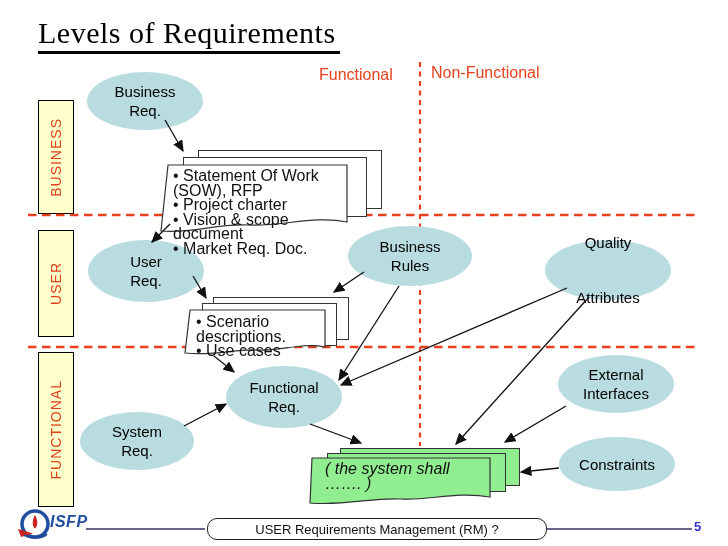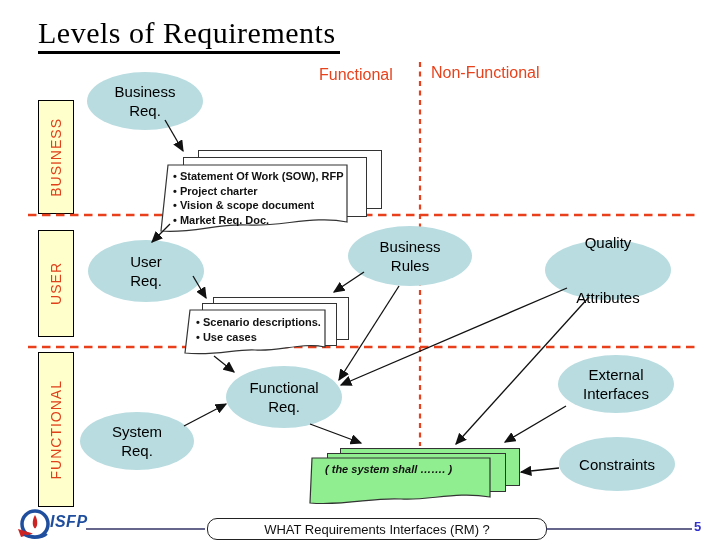--- a/index.html
+++ b/index.html
@@ -19,21 +19,21 @@
          color:#e0401a;font-size:14px;letter-spacing:1px;white-space:nowrap;}
   
   .ellipse{border-radius:50%;background:#b8dce0;display:flex;flex-direction:column;
            align-items:center;justify-content:center;font-size:15px;color:#000;
            line-height:19px;text-align:center;z-index:2;}
   
   .stack{z-index:2;}
   .sheet{position:absolute;background:#fff;border:1px solid #333;}
   .sheet.green{background:#90ee90;}
   .docsvg{position:absolute;z-index:2;}
-  .doctext{position:absolute;z-index:3;font-size:11px;color:#111;line-height:14.5px;font-weight:bold;}
+  .doctext{position:absolute;z-index:3;font-size:16px;color:#111;line-height:14.5px;}
   .doctext .li::before{content:"• ";}
   .doctext .ital{font-style:italic;padding-left:7px;}
   svg.layer{position:absolute;left:0;top:0;pointer-events:none;}
   #dashes{z-index:1;} #arrows{z-index:4;}
   
   .footerbar{left:207px;top:518px;width:338px;height:20px;border:1.2px solid #222;
              border-radius:10px;background:#fff;display:flex;align-items:center;
              justify-content:center;font-size:13px;color:#111;z-index:3;}
   .pagenum{left:694px;top:519px;font-size:13px;font-weight:bold;color:#3333cc;z-index:3;}
   .logo{left:12px;top:504px;width:100px;height:40px;z-index:3;text-decoration:underline;}
@@ -159,15 +159,15 @@
 <div class="abs logo">
   <svg width="100" height="40" viewBox="0 0 100 40">
     <circle cx="23" cy="20" r="13" fill="#fff" stroke="#1f4e9e" stroke-width="3.5"></circle>
     <path d="M23,11 C19.5,17 20.5,23 23,24.5 C25.5,23 26.5,17 23,11 Z" fill="#cc2222"></path>
     <path d="M6,25 L21,29.5 L9,33 Z" fill="#cc2222"></path>
     <path d="M12,31 C18,35 30,35 35,30" fill="none" stroke="#1f4e9e" stroke-width="2"></path>
   </svg>
   <span class="logotext">ISFP</span>
 </div>
 <div class="abs footerbar">
-  <span>WHAT Requirements Interfaces (RM) ?</span>
+  <span>USER Requirements Management (RM) ?</span>
 </div>
 <div class="abs pagenum">5</div>
 
 </body></html>

